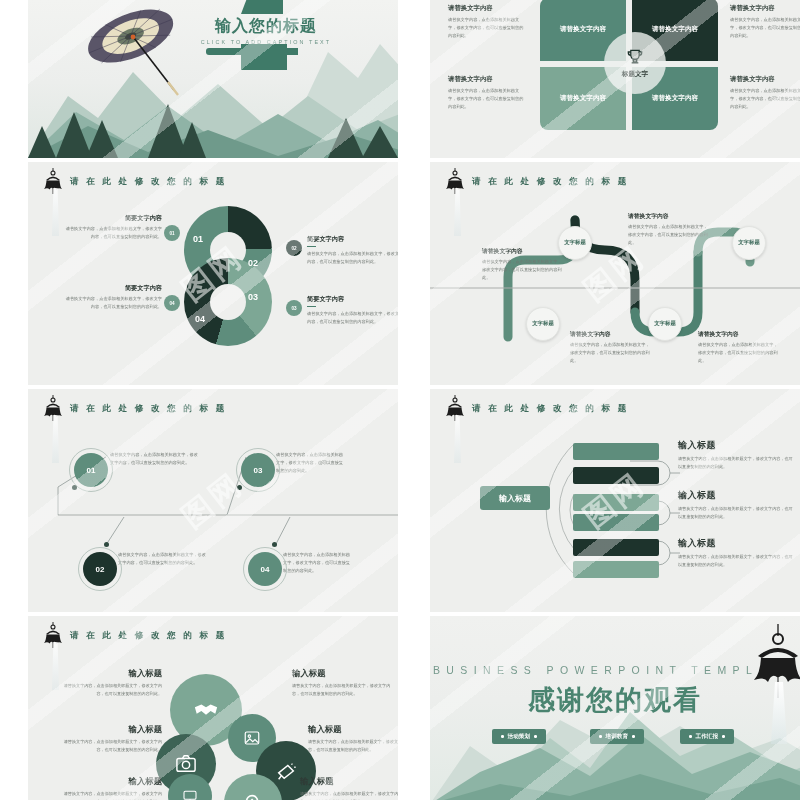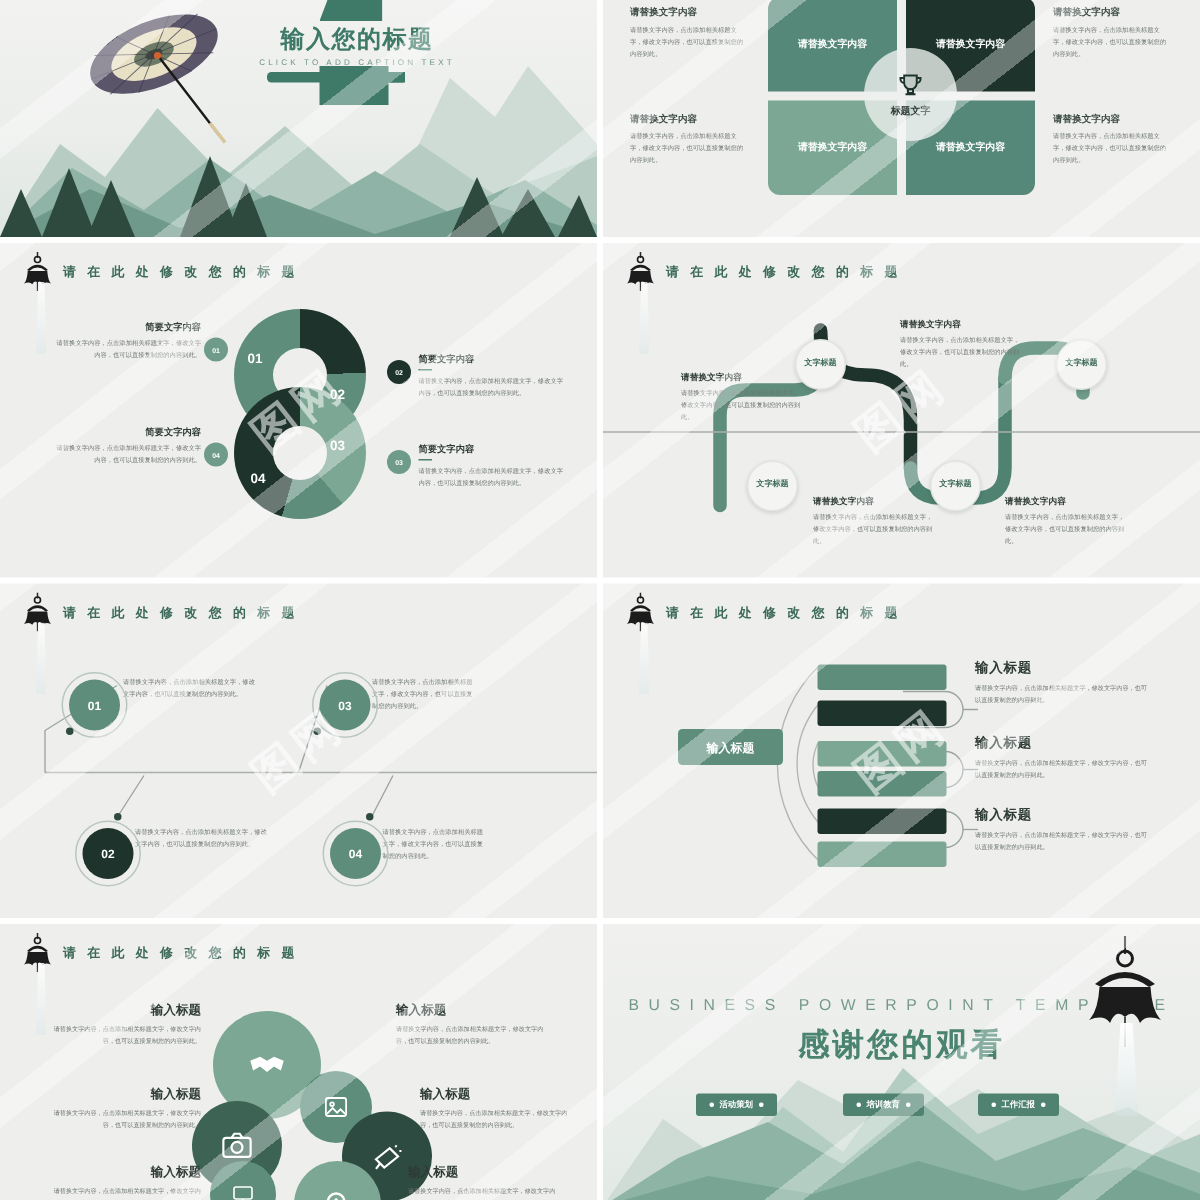--- a/index.html
+++ b/index.html
@@ -3,21 +3,21 @@
 <meta charset="utf-8">
 <style>
   * { box-sizing: border-box; margin:0; padding:0; }
   html,body { width:800px; height:800px; background:#ffffff; }
   body { font-family:"Liberation Sans","DejaVu Sans",sans-serif; overflow:hidden; }
 
   .grid { width:800px; height:800px; display:grid;
           grid-template-columns:398px 398px; grid-template-rows:158px 223px 223px 188px;
           gap:4px 4px; background:#ffffff; }
 
-  .slide { position:relative; overflow:hidden; background:#eeefed; }
+  .slide { position:relative; overflow:hidden; background:#eeefed;margin-left:28px; }
 
   
   .wm { position:absolute; inset:0; pointer-events:none; opacity:.40; z-index:40;
         background:repeating-linear-gradient(-38deg, rgba(255,255,255,0) 0 46px,
                    rgba(255,255,255,.85) 46px 62px, rgba(255,255,255,0) 62px 120px); }
   .wm2 { position:absolute; inset:0; pointer-events:none; z-index:41;
         display:flex; align-items:center; justify-content:center;
         font-size:30px; letter-spacing:4px; color:rgba(255,255,255,.55);
         transform:rotate(-38deg); font-weight:bold; }
 
@@ -97,21 +97,21 @@
   .s7lbl { position:absolute; width:104px; }
   .s7lbl.r { text-align:left; }
   .s7lbl .h { font-size:8.4px; font-weight:bold; color:#2f3b36; margin-bottom:3px;}
   .s7lbl .p { font-size:4.1px; line-height:1.9; color:#6f7671; }
 
   
   .s8 { background:linear-gradient(180deg,#f0f1ef 0%,#eceeec 45%,#e2eae5 100%); }
   .s8en { position:absolute; left:0; right:0; top:48px; text-align:center;
           font-size:10.5px; letter-spacing:6.4px; color:#75998c; }
   .s8cn { position:absolute; left:0; right:0; top:66px; text-align:center;
-          font-size:21px; letter-spacing:2px; color:#4a8470; font-weight:bold; }
+          font-size:27px; letter-spacing:2px; color:#4a8470; font-weight:bold; }
   .tag { position:absolute; height:15px; padding:0 9px; border-radius:2px; background:#4f8271;
          display:flex; align-items:center; gap:4px; color:#fff; font-size:5.6px; font-weight:bold; }
   .tag i { width:2.6px; height:2.6px; background:#fff; border-radius:50%; display:block; }
 </style>
 </head>
 <body>
 
 <div class="grid">
 
   <div class="slide s1">

